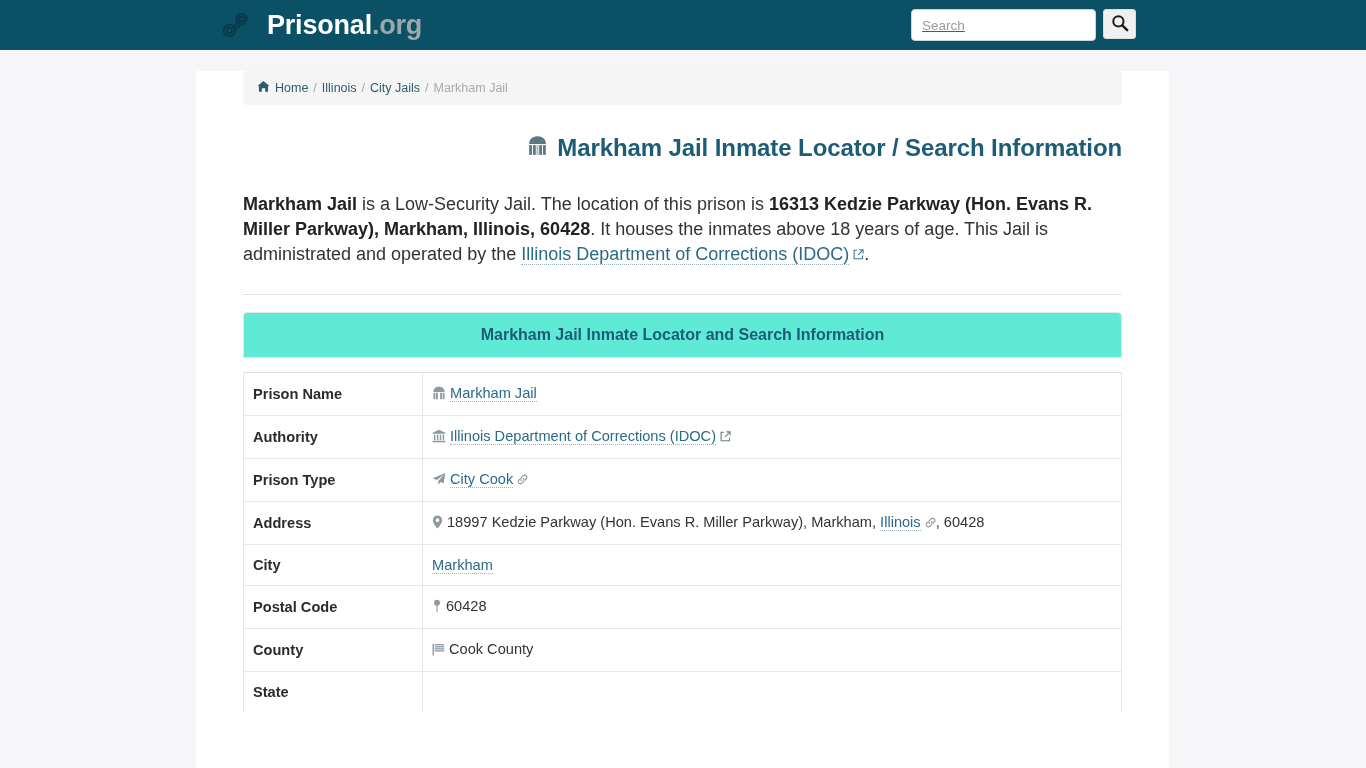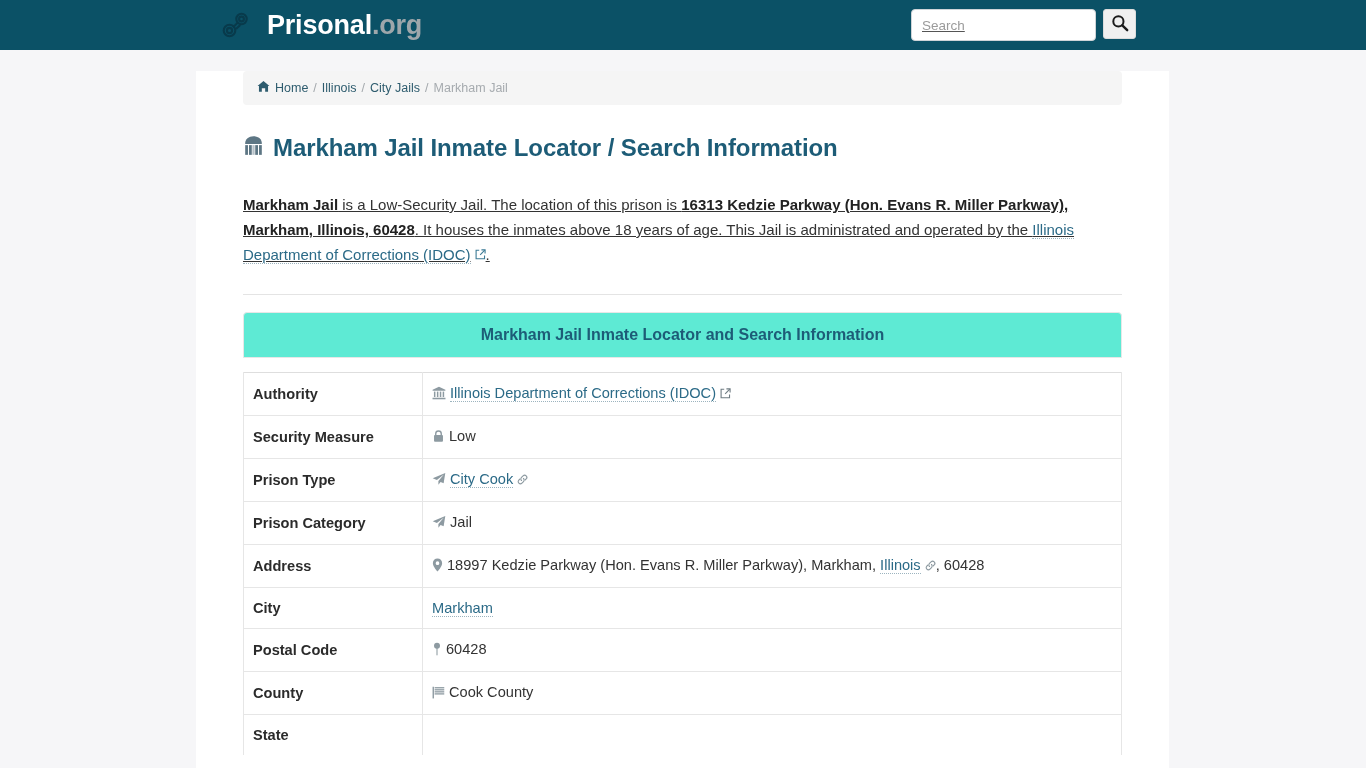--- a/index.html
+++ b/index.html
@@ -110,32 +110,31 @@
 
   
   .page-title {
     text-align: center;
     font-size: 24px;
     font-weight: bold;
     color: #1d5c77;
     margin: 29px 0 0 0;
     display: flex;
     align-items: center;
-    justify-content: flex-start;
+    justify-content: flex-end;
     gap: 9px;
     letter-spacing: -0.1px;
   }
 
   
   .intro {
     margin: 30px 0 0 0;
-    font-size: 15px;
+    font-size: 18px;
     line-height: 25px;
     color: #333333;
-    text-decoration: underline;
   }
   .intro b { font-weight: bold; color: #222; }
   .link-dotted {
     color: #2b6a87;
     text-decoration: none;
     border-bottom: 1px dotted #9cb4bf;
   }
   .ext-icon { display: inline-block; margin-left: 4px; vertical-align: 0px; }
 
   hr.rule {
@@ -265,20 +264,34 @@
 
     <hr class="rule">
 
     <div class="panel">
       <div class="panel-heading">Markham Jail Inmate Locator and Search Information</div>
       <div class="spacer-row"></div>
 
       <table class="info">
         <tbody>
 
+          <tr>
+            <td class="key">Prison Name</td>
+            <td class="val">
+              <span class="cell-icon"><svg width="14" height="14" viewBox="0 0 22 22" aria-hidden="true">
+                    <g fill="#8d9aa1">
+                      <path d="M11 1.2 C5.9 1.2 2.3 4.4 2.3 8.4 L2.3 9.4 L19.7 9.4 L19.7 8.4 C19.7 4.4 16.1 1.2 11 1.2 Z"></path>
+                      <rect x="2.3" y="10.6" width="2.9" height="10.2"></rect>
+                      <rect x="6.3" y="10.6" width="2.9" height="10.2"></rect>
+                      <rect x="12.8" y="10.6" width="2.9" height="10.2"></rect>
+                      <rect x="16.8" y="10.6" width="2.9" height="10.2"></rect>
+                    </g>
+                  </svg></span><a href="#">Markham Jail</a>
+            </td>
+          </tr>
 
           <tr>
             <td class="key">Authority</td>
             <td class="val">
               <span class="cell-icon"><svg width="14" height="14" viewBox="0 0 16 16" aria-hidden="true">
                     <g fill="#8d9aa1">
                       <path d="M8 0.8 L0.7 4.3 L0.7 5.4 L15.3 5.4 L15.3 4.3 Z"></path>
                       <rect x="2.2" y="6.4" width="1.7" height="6.2"></rect>
                       <rect x="5.6" y="6.4" width="1.7" height="6.2"></rect>
                       <rect x="8.9" y="6.4" width="1.7" height="6.2"></rect>
@@ -286,52 +299,35 @@
                       <rect x="0.6" y="13.4" width="14.8" height="1.8"></rect>
                     </g>
                   </svg></span><a href="#">Illinois Department of Corrections (IDOC)</a><span class="tiny-icon"><svg width="11" height="11" viewBox="0 0 12 12" aria-hidden="true">
                     <path d="M4.6 1.4 L1.2 1.4 L1.2 10.6 L10.4 10.6 L10.4 7.2" fill="none" stroke="#6f7c83" stroke-width="1.2"></path>
                     <path d="M7.0 1.0 L11.0 1.0 L11.0 5.0" fill="none" stroke="#6f7c83" stroke-width="1.2"></path>
                     <path d="M10.7 1.3 L5.6 6.4" stroke="#6f7c83" stroke-width="1.2"></path>
                   </svg></span>
             </td>
           </tr>
 
-          <tr>
-            <td class="key">Security Measure</td>
-            <td class="val">
-              <span class="cell-icon"><svg width="13" height="13" viewBox="0 0 14 16" aria-hidden="true">
-                    <path d="M3.6 6.4 L3.6 4.6 A3.4 3.4 0 0 1 10.4 4.6 L10.4 6.4" fill="none" stroke="#8d9aa1" stroke-width="1.7"></path>
-                    <rect x="1.5" y="6.3" width="11" height="8.2" rx="1.2" fill="#8d9aa1"></rect>
-                  </svg></span><span>Low</span>
-            </td>
-          </tr>
 
           <tr>
             <td class="key">Prison Type</td>
             <td class="val">
               <span class="cell-icon"><svg width="14" height="14" viewBox="0 0 16 16" aria-hidden="true">
                     <path d="M15.2 1.0 L0.8 7.2 L5.6 9.1 L13.6 2.9 L7.3 10.2 L7.3 14.6 L9.8 11.3 L13.3 12.8 Z" fill="#8d9aa1"></path>
                   </svg></span><a href="#">City Cook</a><span class="tiny-icon"><svg width="11" height="11" viewBox="0 0 12 12" aria-hidden="true">
                     <g fill="none" stroke="#8d9aa1" stroke-width="1.25" stroke-linecap="round">
                       <path d="M4.9 7.1 A2.4 2.4 0 0 1 4.9 3.7 L6.6 2.0 A2.4 2.4 0 0 1 10.0 5.4 L9.1 6.3"></path>
                       <path d="M7.1 4.9 A2.4 2.4 0 0 1 7.1 8.3 L5.4 10.0 A2.4 2.4 0 0 1 2.0 6.6 L2.9 5.7"></path>
                     </g>
                   </svg></span>
             </td>
           </tr>
 
-          <tr>
-            <td class="key">Prison Category</td>
-            <td class="val">
-              <span class="cell-icon"><svg width="14" height="14" viewBox="0 0 16 16" aria-hidden="true">
-                    <path d="M15.2 1.0 L0.8 7.2 L5.6 9.1 L13.6 2.9 L7.3 10.2 L7.3 14.6 L9.8 11.3 L13.3 12.8 Z" fill="#8d9aa1"></path>
-                  </svg></span><span>Jail</span>
-            </td>
-          </tr>
 
           <tr>
             <td class="key">Address</td>
             <td class="val">
               <span class="cell-icon"><svg width="11" height="14" viewBox="0 0 12 16" aria-hidden="true">
                     <path d="M6 0.6 C3.0 0.6 0.7 2.9 0.7 5.9 C0.7 9.7 6 15.4 6 15.4 C6 15.4 11.3 9.7 11.3 5.9 C11.3 2.9 9.0 0.6 6 0.6 Z M6 8.0 A2.1 2.1 0 1 1 6 3.8 A2.1 2.1 0 0 1 6 8.0 Z" fill="#8d9aa1"></path>
                   </svg></span><span>18997 Kedzie Parkway (Hon. Evans R. Miller Parkway), Markham, </span><a href="#">Illinois</a><span class="tiny-icon"><svg width="11" height="11" viewBox="0 0 12 12" aria-hidden="true">
                     <g fill="none" stroke="#8d9aa1" stroke-width="1.25" stroke-linecap="round">
                       <path d="M4.9 7.1 A2.4 2.4 0 0 1 4.9 3.7 L6.6 2.0 A2.4 2.4 0 0 1 10.0 5.4 L9.1 6.3"></path>
                       <path d="M7.1 4.9 A2.4 2.4 0 0 1 7.1 8.3 L5.4 10.0 A2.4 2.4 0 0 1 2.0 6.6 L2.9 5.7"></path>

